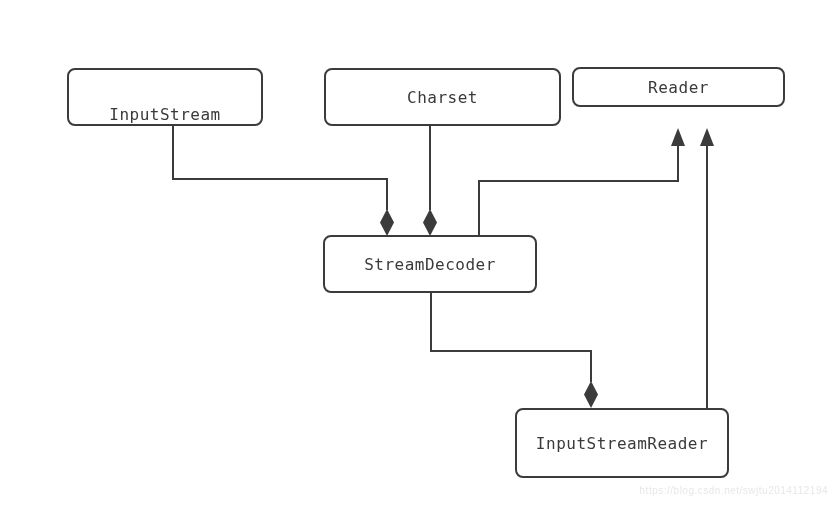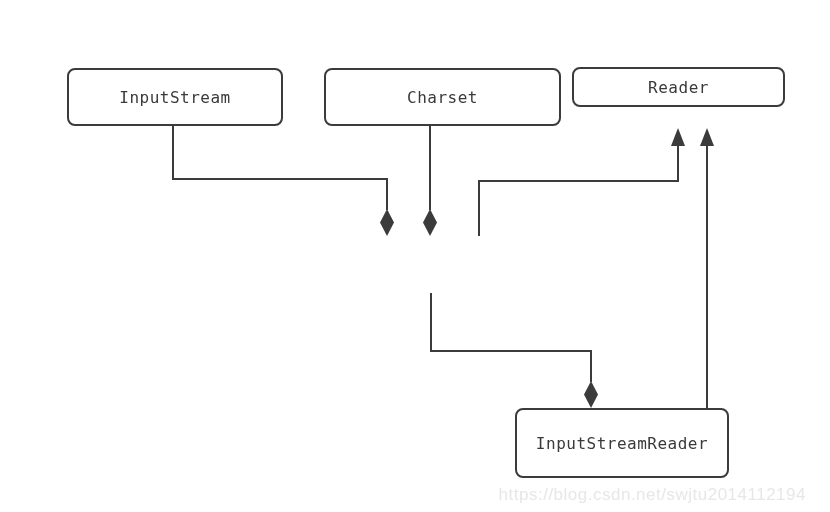--- a/index.html
+++ b/index.html
@@ -28,31 +28,31 @@
     background: #ffffff;
     border: 2px solid #3b3b3b;
     border-radius: 8px;
     display: flex;
     align-items: center;
     justify-content: center;
     color: #3a3a3a;
     font-size: 16px;
     letter-spacing: 0.5px;
   }
-  .node-inputstream       { left: 67px;  top: 68px;  width: 216px; height: 58px; }
+  .node-inputstream       { left: 67px;  top: 68px;  width: 196px; height: 58px; align-items: flex-end; }
   .node-charset           { left: 324px; top: 68px;  width: 237px; height: 58px; }
   .node-reader            { left: 572px; top: 67px;  width: 213px; height: 40px; }
   .node-streamdecoder     { left: 323px; top: 235px; width: 214px; height: 58px; }
   .node-inputstreamreader { left: 515px; top: 408px; width: 214px; height: 70px; }
   .watermark {
     position: absolute;
-    right: 24px;
+    right: 2px;
     top: 485px;
     font-family: "Liberation Sans", sans-serif;
-    font-size: 17px;
+    font-size: 10px;
     color: #e7e7e7;
     letter-spacing: 0.5px;
     user-select: none;
   }
 </style>
 </head>
 <body>
 
 <div class="canvas">
 
@@ -79,20 +79,23 @@
   </div>
 
   <div class="node node-charset">
     <span>Charset</span>
   </div>
 
   <div class="node node-reader">
     <span>Reader</span>
   </div>
 
+  <div class="node node-streamdecoder">
+    <span>StreamDecoder</span>
+  </div>
 
   <div class="node node-inputstreamreader">
     <span>InputStreamReader</span>
   </div>
 
   <div class="watermark">https://blog.csdn.net/swjtu2014112194</div>
 
 </div>
 
 </body></html>

